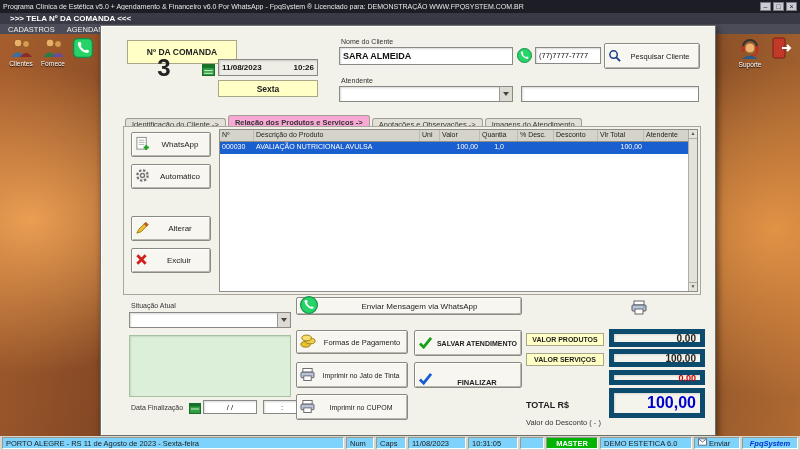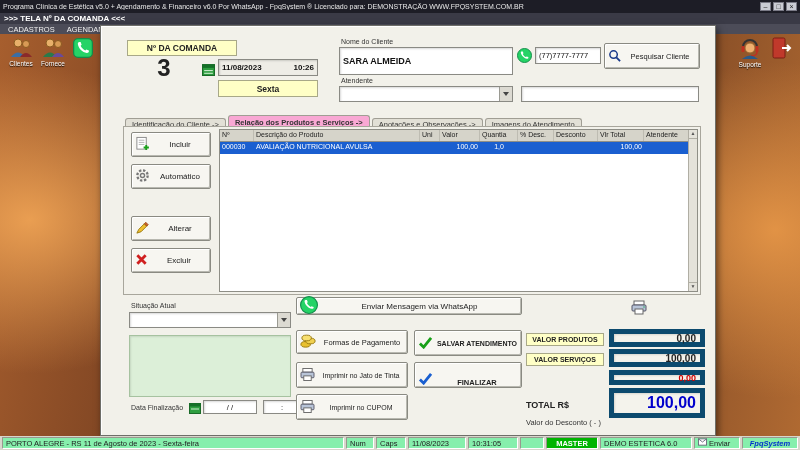--- a/index.html
+++ b/index.html
@@ -11,27 +11,27 @@
       radial-gradient(ellipse 260px 240px at 775px 230px, rgba(232,152,72,.9), rgba(120,60,30,0) 70%),
       radial-gradient(ellipse 200px 120px at 400px 430px, rgba(220,140,70,.5), rgba(120,60,30,0) 70%),
       linear-gradient(100deg,#a85f2e 0%, #7a4222 25%, #53301a 45%, #6f3d20 68%, #b06a32 100%);
   }
   .titlebar { position:absolute; left:0; top:0; width:800px; height:13px; background:#1d1d26; color:#e8e8e8;
     display:flex; align-items:center; padding:0 3px; font-size:7px; }
   .titletext { flex:1; white-space:nowrap; overflow:hidden; }
   .winctl { width:11px; height:9px; margin-left:2px; background:#caccd4; border:1px solid #7a7a86; color:#222;
     font-size:7px; line-height:7px; text-align:center; }
   .tabstrip { position:absolute; left:0; top:13px; width:800px; height:11px; background:#3a3a46; color:#fff;
-    display:flex; align-items:center; padding:0 4px; font-size:8px; font-weight:bold; }
+    display:flex; align-items:center; padding:0 10px; font-size:8px; font-weight:bold; }
   .menubar { position:absolute; left:0; top:24px; width:800px; height:10px; background:#4c4c58; color:#f0f0f0;
     display:flex; align-items:center; gap:12px; padding:0 8px; font-size:7.5px; }
   .toolbtn { position:absolute; width:30px; text-align:center; color:#fff; font-size:6.5px; text-shadow:0 1px 1px #000; }
   .statusbar { position:absolute; left:0; bottom:0; width:800px; height:14px; background:#d8d6cc; display:flex;
     gap:2px; padding:1px 2px; }
-  .seg { border:1px solid; border-color:#98988e #ffffff #ffffff #98988e; background:#86efac; font-size:7.5px;
+  .seg { border:1px solid; border-color:#98988e #ffffff #ffffff #98988e; background:#7dd3fc; font-size:7.5px;
     color:#222; display:flex; align-items:center; padding:0 3px; white-space:nowrap; overflow:hidden; }
   .dialog { position:absolute; left:100px; top:25px; width:616px; height:411px; background:#f2f1ea;
     border:1px solid #6e6e68; box-shadow:2px 3px 7px rgba(0,0,0,.5), inset 1px 1px 0 #ffffff; }
   .pos { position:absolute; }
   .ybox { position:absolute; background:#ffffc6; border:1px solid #a8a888; display:flex; align-items:center;
     justify-content:center; font-weight:bold; color:#222; }
   .inp { position:absolute; background:#ffffff; border:1px solid #8a8a84; box-shadow:inset 1px 1px 2px rgba(0,0,0,.15);
     display:flex; align-items:center; padding:0 3px; font-size:8px; color:#111; }
   .btn { position:absolute; background:#f7f6f1; border:1px solid #8a8a82; border-radius:2px;
     box-shadow:inset 1px 1px 0 #ffffff, inset -1px -1px 0 #b8b8b0; display:flex; align-items:center; gap:3px;
@@ -123,38 +123,38 @@
     <span>
       <svg width="22" height="24" viewBox="0 0 22 24">
           <rect x="2" y="2" width="12" height="20" rx="1.5" fill="#c0392b" stroke="#7a1f14"></rect>
           <path d="M11 12 h8 m-3 -3 l3 3 l-3 3" stroke="#fff" stroke-width="2" fill="none"></path>
         </svg>
     </span>
   </div>
 
   <div class="dialog">
 
-    <div class="ybox" style="left:26px; top:14px; width:110px; height:16px; font-size:8.5px;">Nº DA COMANDA</div>
+    <div class="ybox" style="left:26px; top:14px; width:110px; height:24px; font-size:8.5px;">Nº DA COMANDA</div>
     <div class="pos" style="left:40px; top:28px; width:46px; height:30px; font-size:24px; font-weight:bold; color:#222; text-align:center;">3</div>
     <span class="pos" style="left:101px; top:36px;">
       <svg width="13" height="13" viewBox="0 0 12 12">
           <rect x="0.5" y="1.5" width="11" height="10" fill="#2e9e40" stroke="#1a6a28"></rect>
           <rect x="0.5" y="1.5" width="11" height="3" fill="#157028"></rect>
           <line x1="2" y1="7" x2="10" y2="7" stroke="#cdeccd" stroke-width="1"></line>
           <line x1="2" y1="9.5" x2="10" y2="9.5" stroke="#cdeccd" stroke-width="1"></line>
         </svg>
     </span>
     <div class="inp" style="left:117px; top:33px; width:100px; height:17px; background:#eeede6; font-weight:bold;">
       <span>11/08/2023</span>
       <span style="margin-left:auto;">10:26</span>
     </div>
     <div class="ybox" style="left:117px; top:54px; width:100px; height:17px; font-size:8.5px;">Sexta</div>
 
     <div class="lab" style="left:240px; top:12px;">Nome do Cliente</div>
-    <div class="inp" style="left:238px; top:21px; width:174px; height:28px; font-weight:bold; font-size:9px;text-align:right;">SARA ALMEIDA</div>
+    <div class="inp" style="left:238px; top:21px; width:174px; height:18px; font-weight:bold; font-size:9px;text-align:right;">SARA ALMEIDA</div>
     <span class="pos" style="left:416px; top:22px;">
       <svg width="15" height="15" viewBox="0 0 16 16">
           <circle cx="8" cy="8" r="7.5" fill="#25D366" stroke="#128C4A"></circle>
           <path d="M5 3.6 C4.3 3.6 3.9 4.3 4.1 5.1 C4.6 8.1 7.5 10.9 10.5 11.4 C11.3 11.6 12.1 11.1 12.1 10.4 L12.1 9.7 L10.2 9 L9.6 9.7 C8.3 9.2 6.7 7.6 6.2 6.3 L6.9 5.6 L6.2 3.6 Z" fill="#ffffff"></path>
         </svg>
     </span>
     <div class="inp" style="left:434px; top:21px; width:66px; height:17px; font-size:7.5px;">(77)7777-7777</div>
     <div class="btn" style="left:503px; top:17px; width:96px; height:26px;">
       <span>
         <svg width="13" height="13" viewBox="0 0 14 14">
@@ -182,21 +182,21 @@
     <div class="btn" style="left:30px; top:106px; width:80px; height:25px;">
       <span>
         <svg width="15" height="15" viewBox="0 0 16 16">
             <rect x="2" y="1.5" width="10" height="12.5" fill="#fff" stroke="#888"></rect>
             <line x1="4" y1="4.5" x2="10" y2="4.5" stroke="#b0b0b0"></line>
             <line x1="4" y1="6.8" x2="10" y2="6.8" stroke="#b0b0b0"></line>
             <line x1="4" y1="9" x2="10" y2="9" stroke="#b0b0b0"></line>
             <path d="M12 9.5 v5.5 M9.2 12.2 h5.6" stroke="#18a018" stroke-width="2"></path>
           </svg>
       </span>
-      <span class="lbl">Incluir</span>
+      <span class="lbl">WhatsApp</span>
     </div>
     <div class="btn" style="left:30px; top:138px; width:80px; height:25px;">
       <span>
         <svg width="15" height="15" viewBox="0 0 16 16">
             <circle cx="8" cy="8" r="5.5" fill="none" stroke="#777" stroke-width="2.5" stroke-dasharray="2.5 1.8"></circle>
             <circle cx="8" cy="8" r="2.2" fill="none" stroke="#777" stroke-width="1.5"></circle>
           </svg>
       </span>
       <span class="lbl">Automático</span>
     </div>

